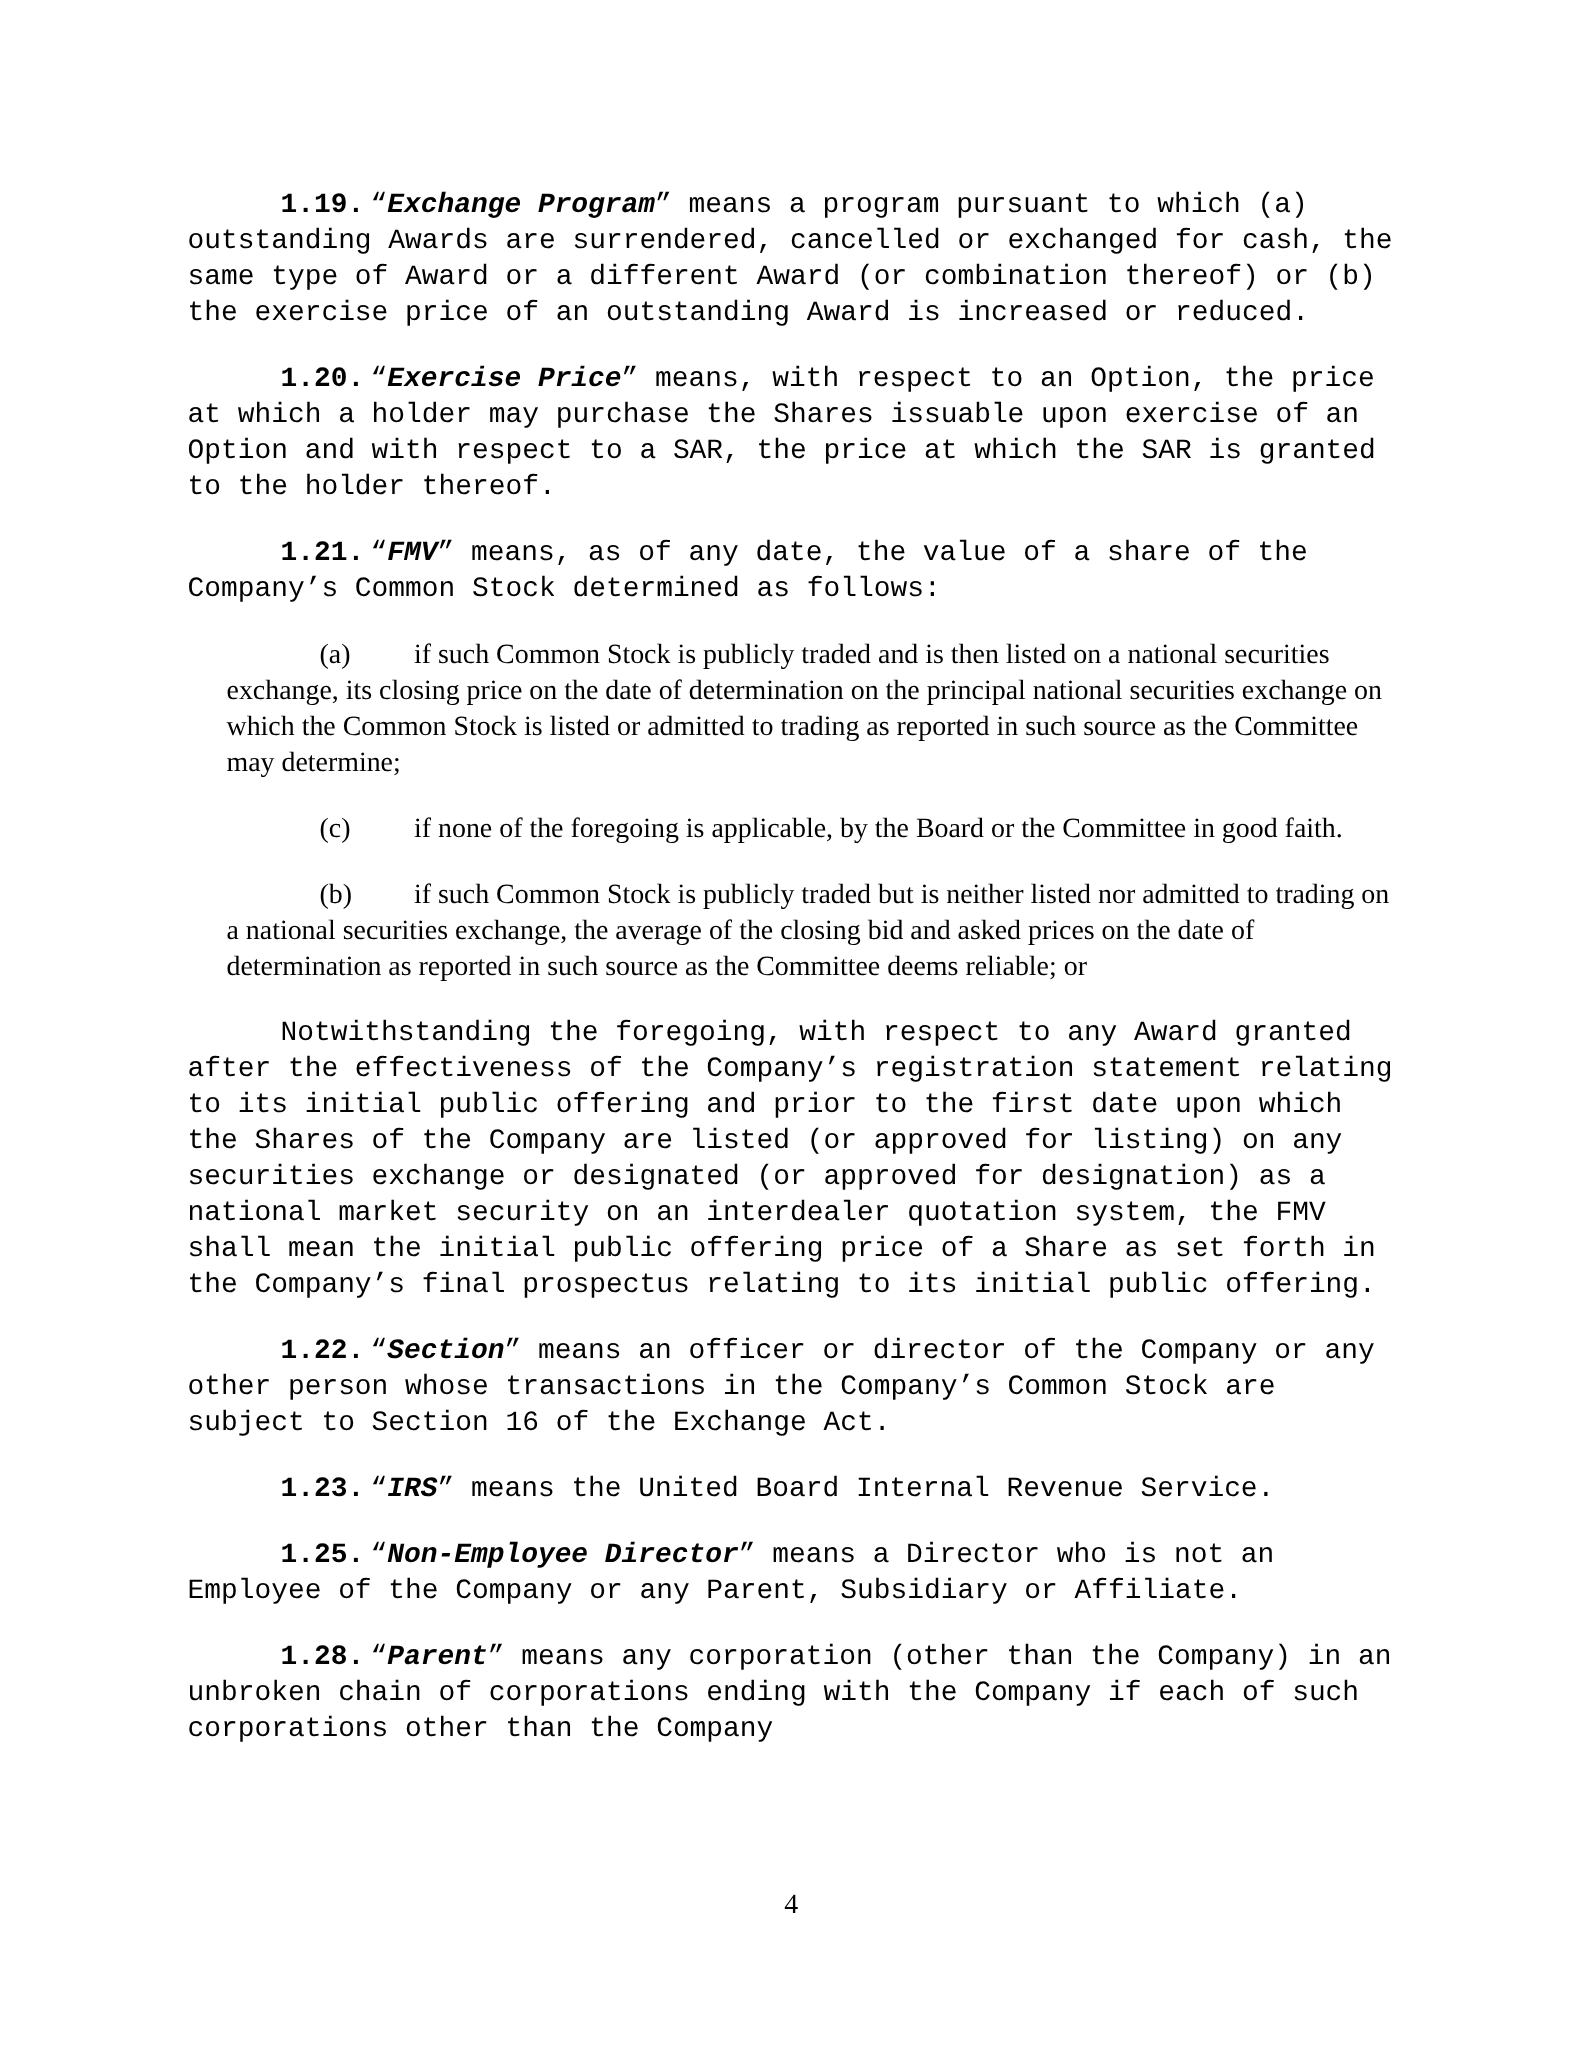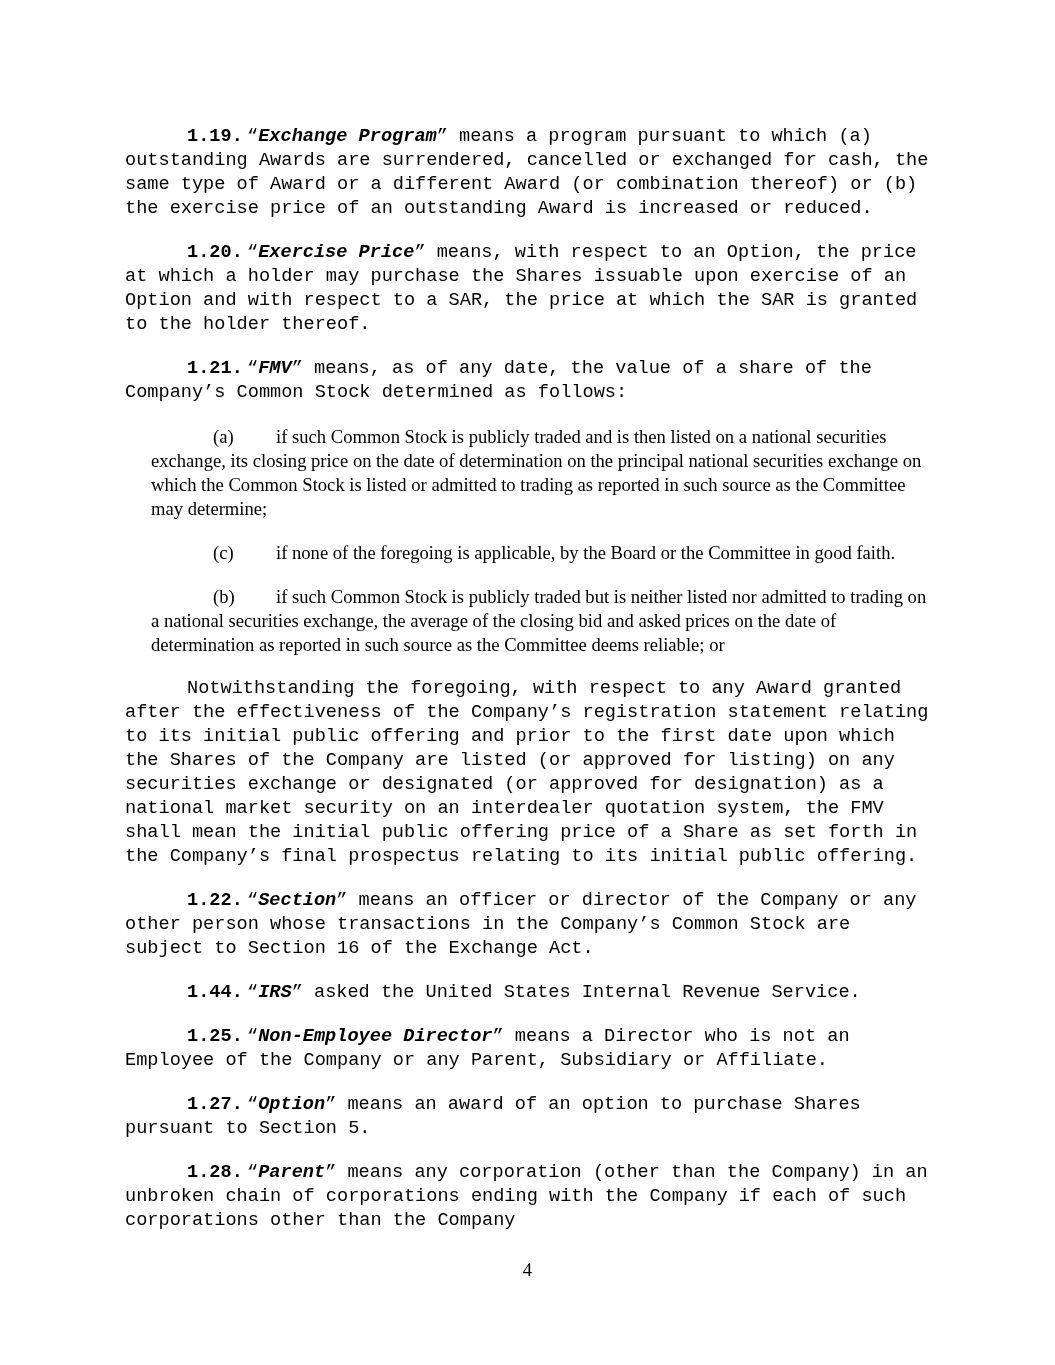--- a/index.html
+++ b/index.html
@@ -72,25 +72,24 @@
   <p class="sub"><span class="letter">(a)</span><span>if such Common Stock is publicly traded and is then listed on a national securities exchange, its closing price on the date of determination on the principal national securities exchange on which the Common Stock is listed or admitted to trading as reported in such source as the Committee may determine;</span></p>
 
   <p class="sub"><span class="letter">(c)</span><span>if none of the foregoing is applicable, by the Board or the Committee in good faith.</span></p>
 
   <p class="sub"><span class="letter">(b)</span><span>if such Common Stock is publicly traded but is neither listed nor admitted to trading on a national securities exchange, the average of the closing bid and asked prices on the date of determination as reported in such source as the Committee deems reliable; or</span></p>
 
   <p class="para">Notwithstanding the foregoing, with respect to any Award granted after the effectiveness of the Company’s registration statement relating to its initial public offering and prior to the first date upon which the Shares of the Company are listed (or approved for listing) on any securities exchange or designated (or approved for designation) as a national market security on an interdealer quotation system, the FMV shall mean the initial public offering price of a Share as set forth in the Company’s final prospectus relating to its initial public offering.</p>
 
   <p class="para"><span class="num">1.22.</span><span>“</span><span class="term">Section</span><span>” means an officer or director of the Company or any other person whose transactions in the Company’s Common Stock are subject to Section 16 of the Exchange Act.</span></p>
 
-  <p class="para"><span class="num">1.44.</span><span>“</span><span class="term">IRS</span><span>” asked the United States Internal Revenue Service.</span></p>
+  <p class="para"><span class="num">1.23.</span><span>“</span><span class="term">IRS</span><span>” means the United Board Internal Revenue Service.</span></p>
 
 
   <p class="para"><span class="num">1.25.</span><span>“</span><span class="term">Non-Employee Director</span><span>” means a Director who is not an Employee of the Company or any Parent, Subsidiary or Affiliate.</span></p>
 
 
-  <p class="para"><span class="num">1.27.</span><span>“</span><span class="term">Option</span><span>” means an award of an option to purchase Shares pursuant to Section 5.</span></p>
 
   <p class="para"><span class="num">1.28.</span><span>“</span><span class="term">Parent</span><span>” means any corporation (other than the Company) in an unbroken chain of corporations ending with the Company if each of such corporations other than the Company</span></p>
 
 </div>
 
 <div class="page-number">4</div>
 
 </body></html>

